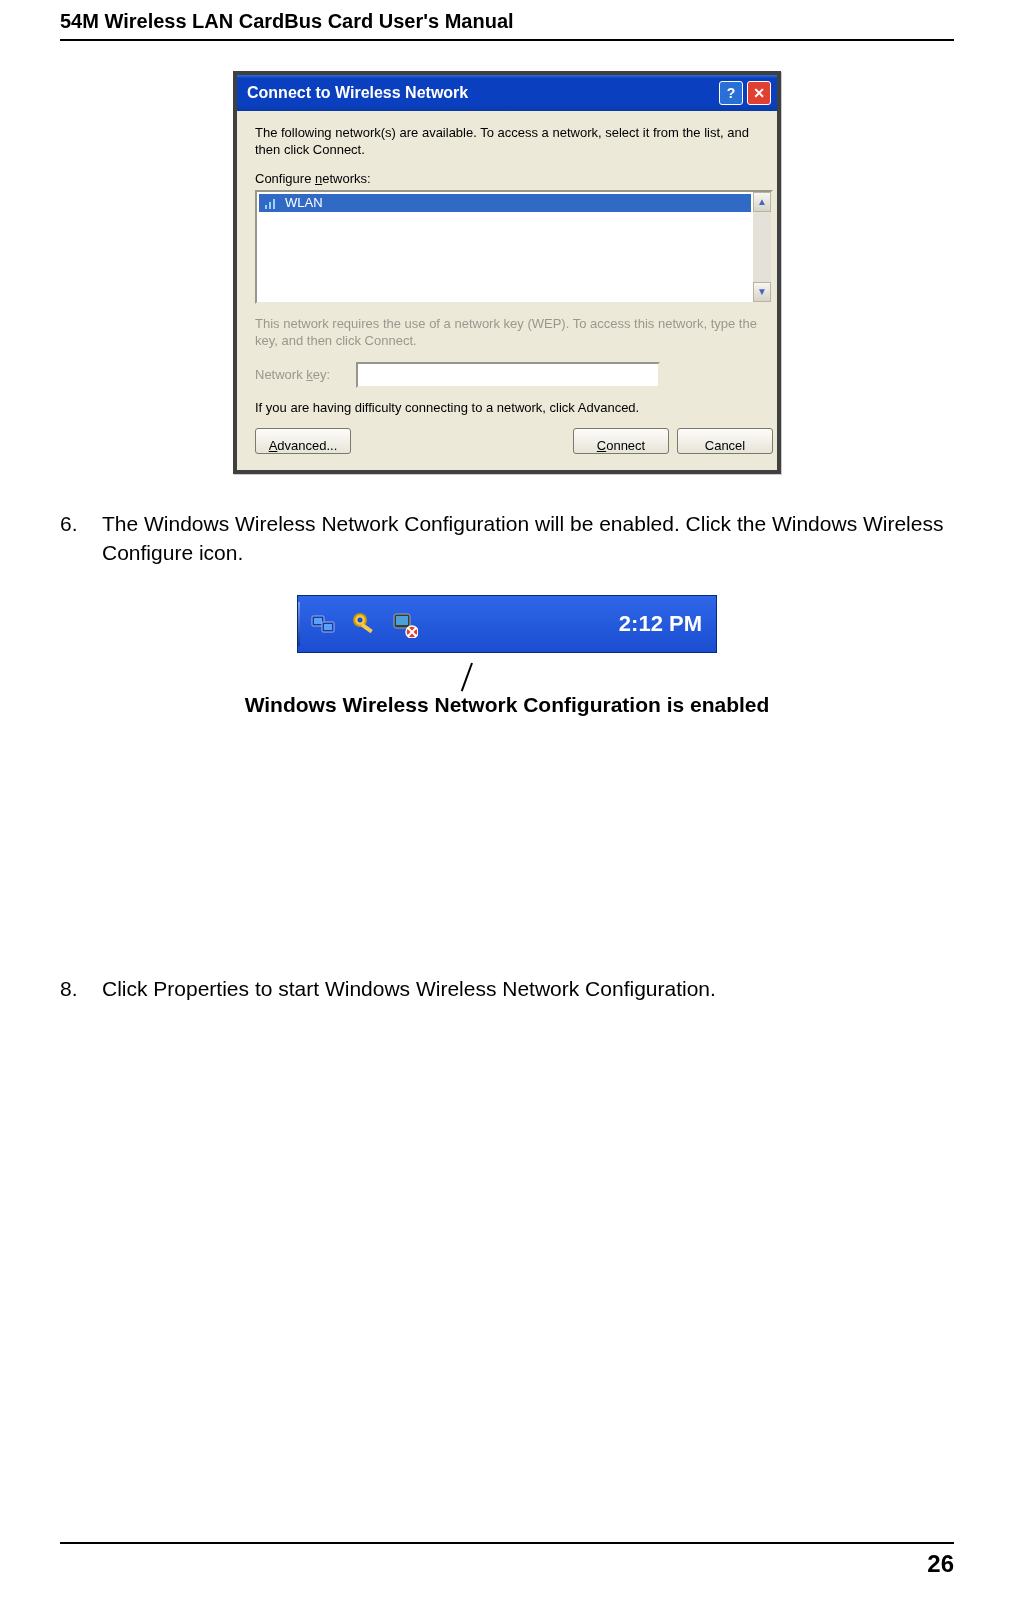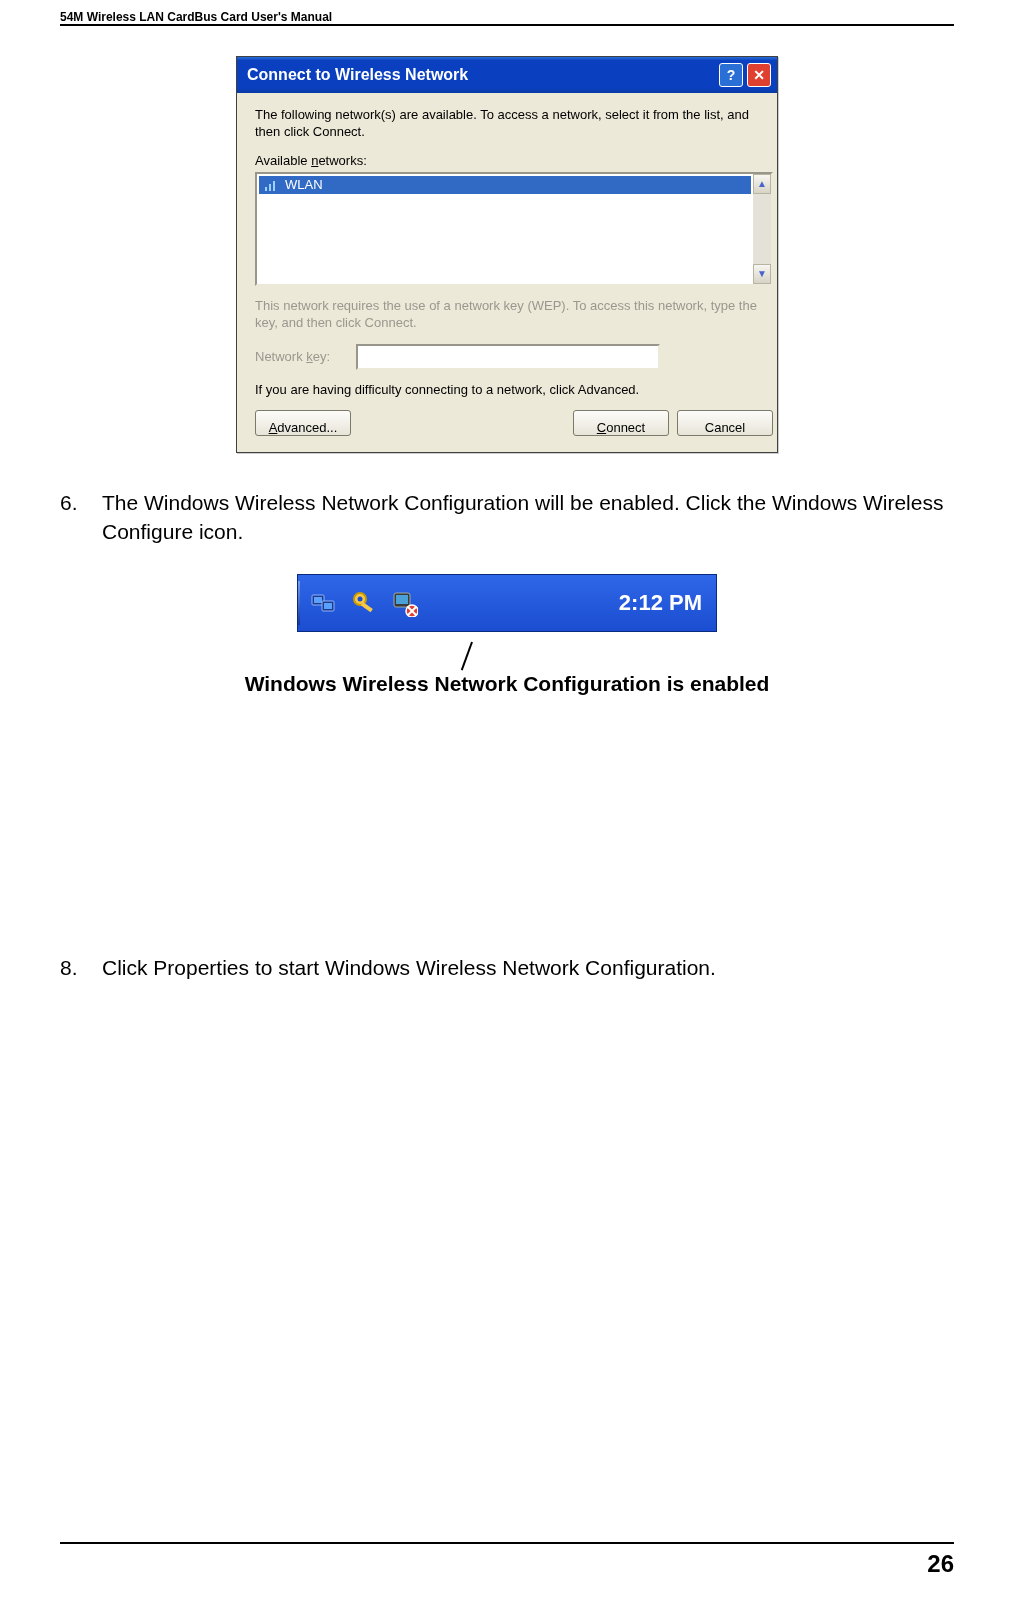--- a/index.html
+++ b/index.html
@@ -11,36 +11,37 @@
     width: 1014px;
   }
   .page {
     padding: 0 60px;
     box-sizing: border-box;
     min-height: 1598px;
     position: relative;
   }
   .header {
     font-weight: bold;
-    font-size: 12px;
+    font-size: 20px;
     padding-top: 10px;
+    padding-bottom: 6px;
   }
   .rule {
     border: 0;
     border-top: 2px solid #000;
     margin: 0;
   }
   .dialog-wrap {
     display: flex;
     justify-content: center;
     margin-top: 30px;
   }
   .dialog {
     width: 540px;
-    border: 1px solid #404040;
+    border: 4px solid #404040;
     background: #ECE9D8;
     font-family: Tahoma, Arial, sans-serif;
     font-size: 13px;
     box-shadow: 1px 1px 0 rgba(0,0,0,0.2);
   }
   .titlebar {
     background: linear-gradient(to bottom, #2a6fd6 0%, #0a3fbf 10%, #0a3fbf 85%, #083aa5 100%);
     color: #fff;
     display: flex;
     align-items: center;
@@ -266,21 +267,21 @@
         <div class="tb-btn help-btn">
           <span>?</span>
         </div>
         <div class="tb-btn close-btn">
           <span>✕</span>
         </div>
       </div>
       <div class="dlg-body">
         <p>The following network(s) are available. To access a network, select it from the list, and then click Connect.</p>
         <span class="label">
-          <span>Available </span><span class="underline-char">n</span><span>etworks:</span>
+          <span>Configure </span><span class="underline-char">n</span><span>etworks:</span>
         </span>
         <div class="listbox">
           <div class="list-content">
             <div class="list-item">
               <span class="list-icon">
                 <svg viewBox="0 0 16 16" width="16" height="16">
                   <rect x="2" y="10" width="2" height="4" fill="#9ed0ff"></rect>
                   <rect x="6" y="7" width="2" height="7" fill="#9ed0ff"></rect>
                   <rect x="10" y="4" width="2" height="10" fill="#9ed0ff"></rect>
                 </svg>

